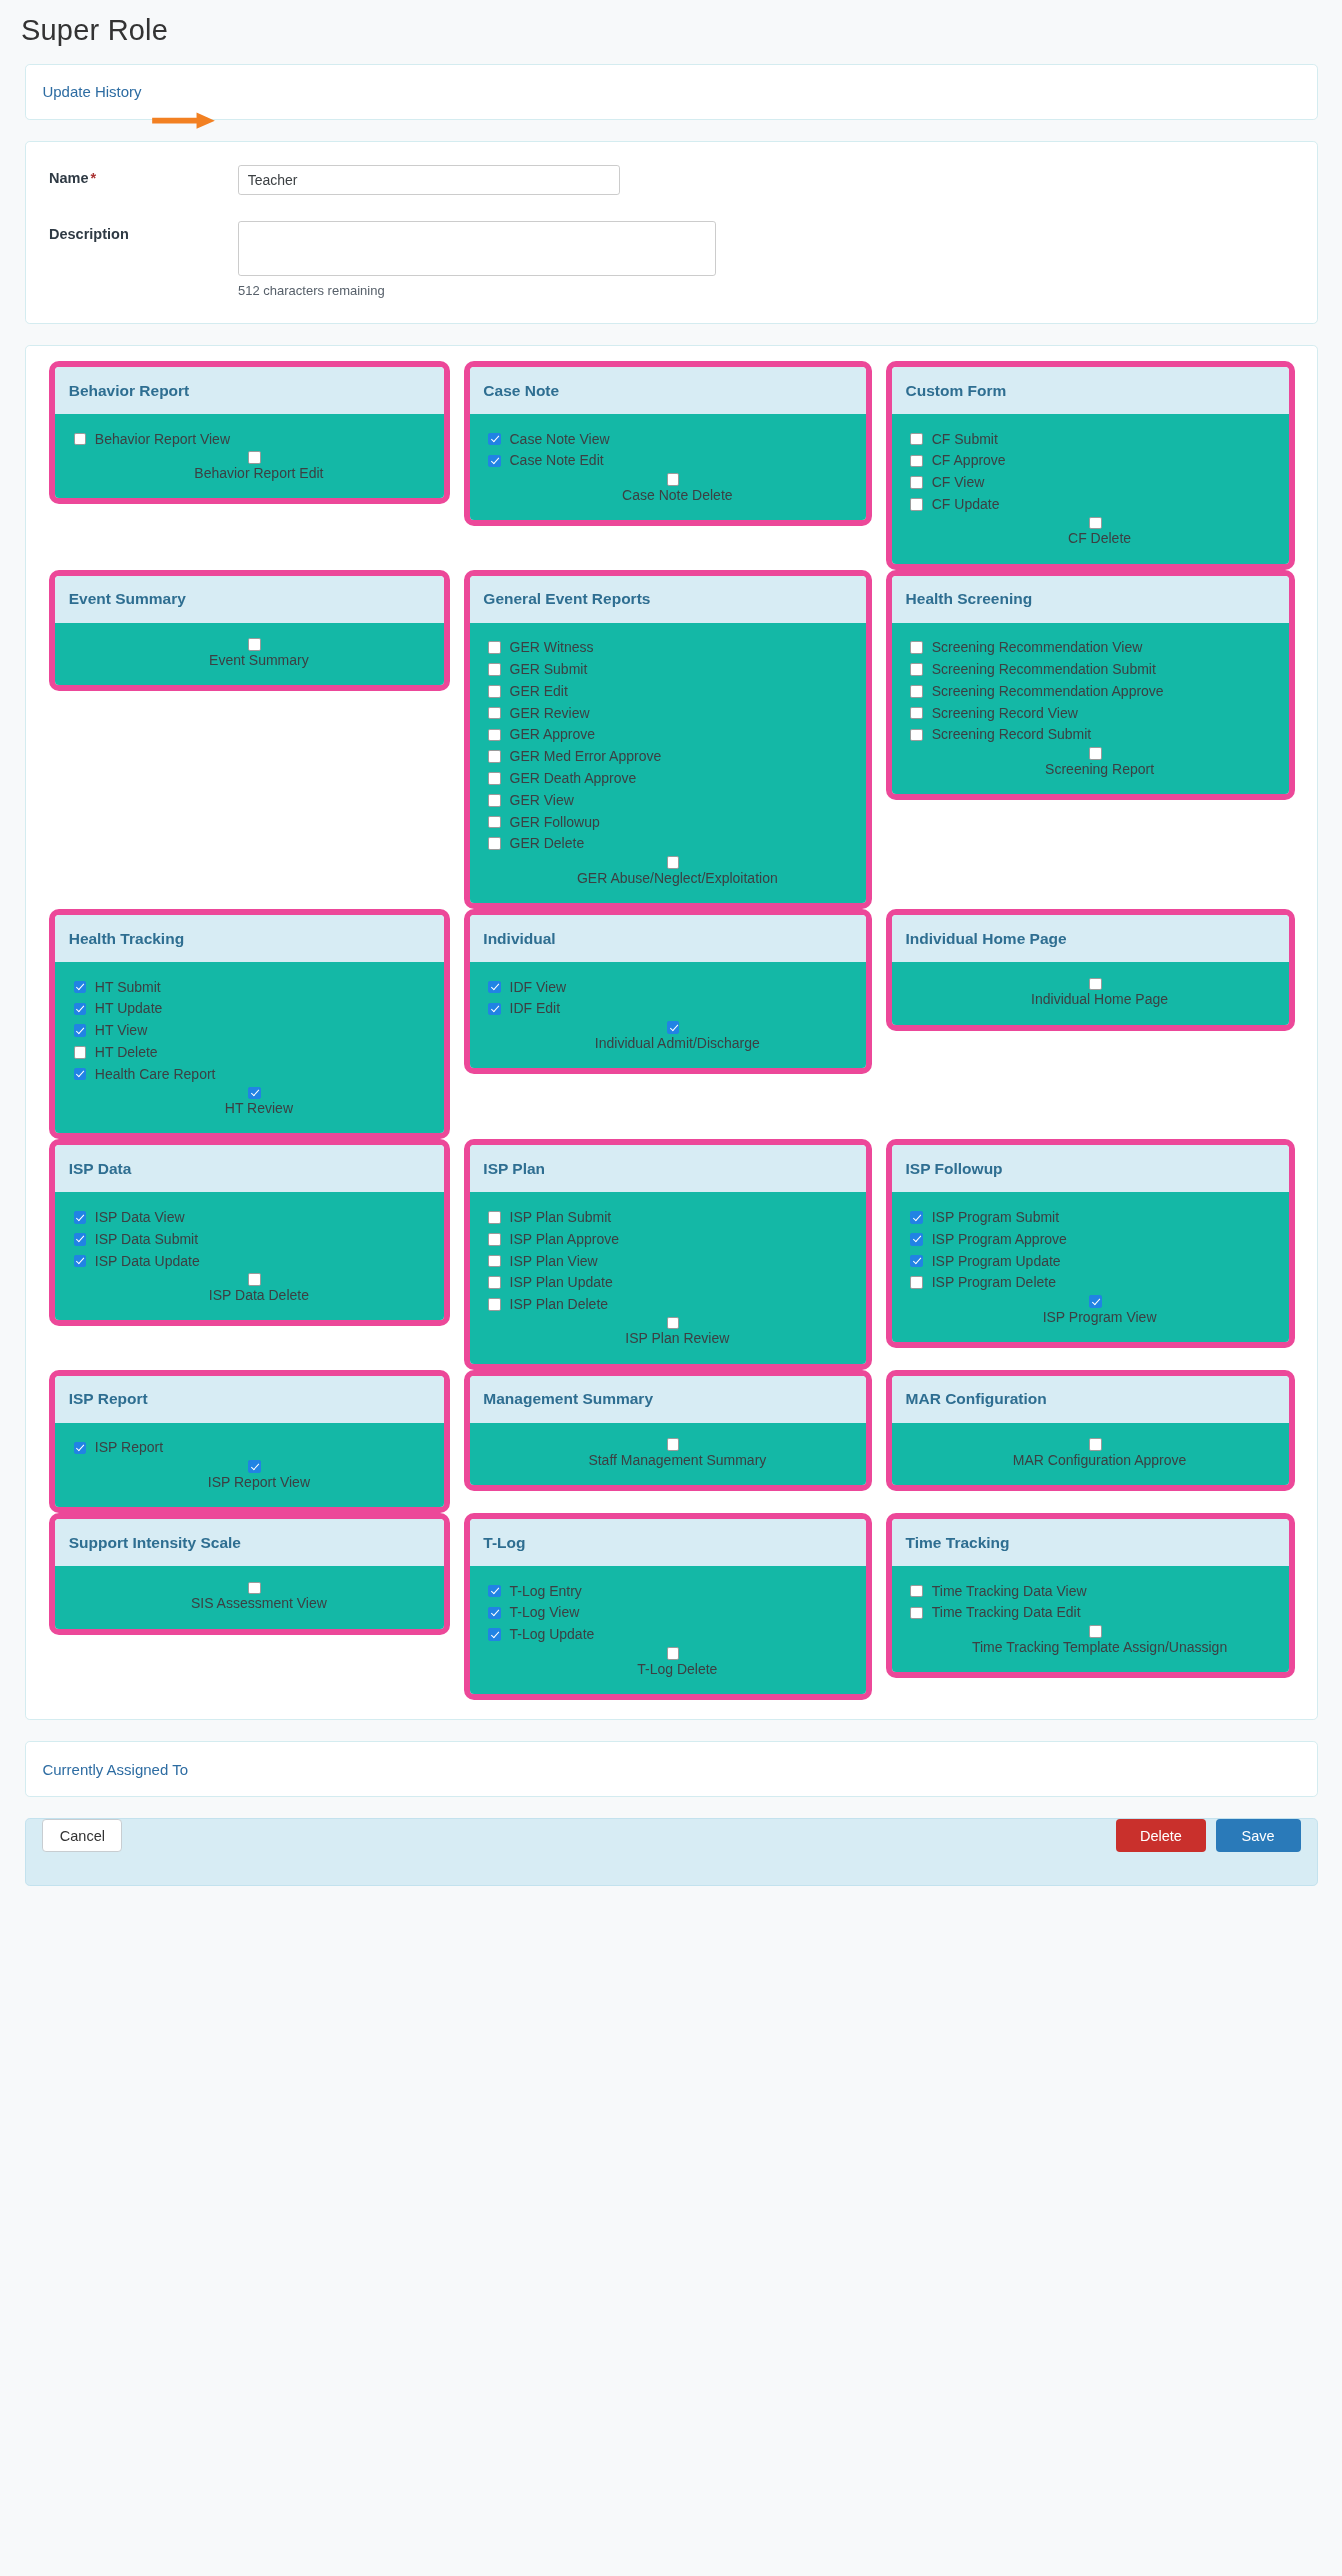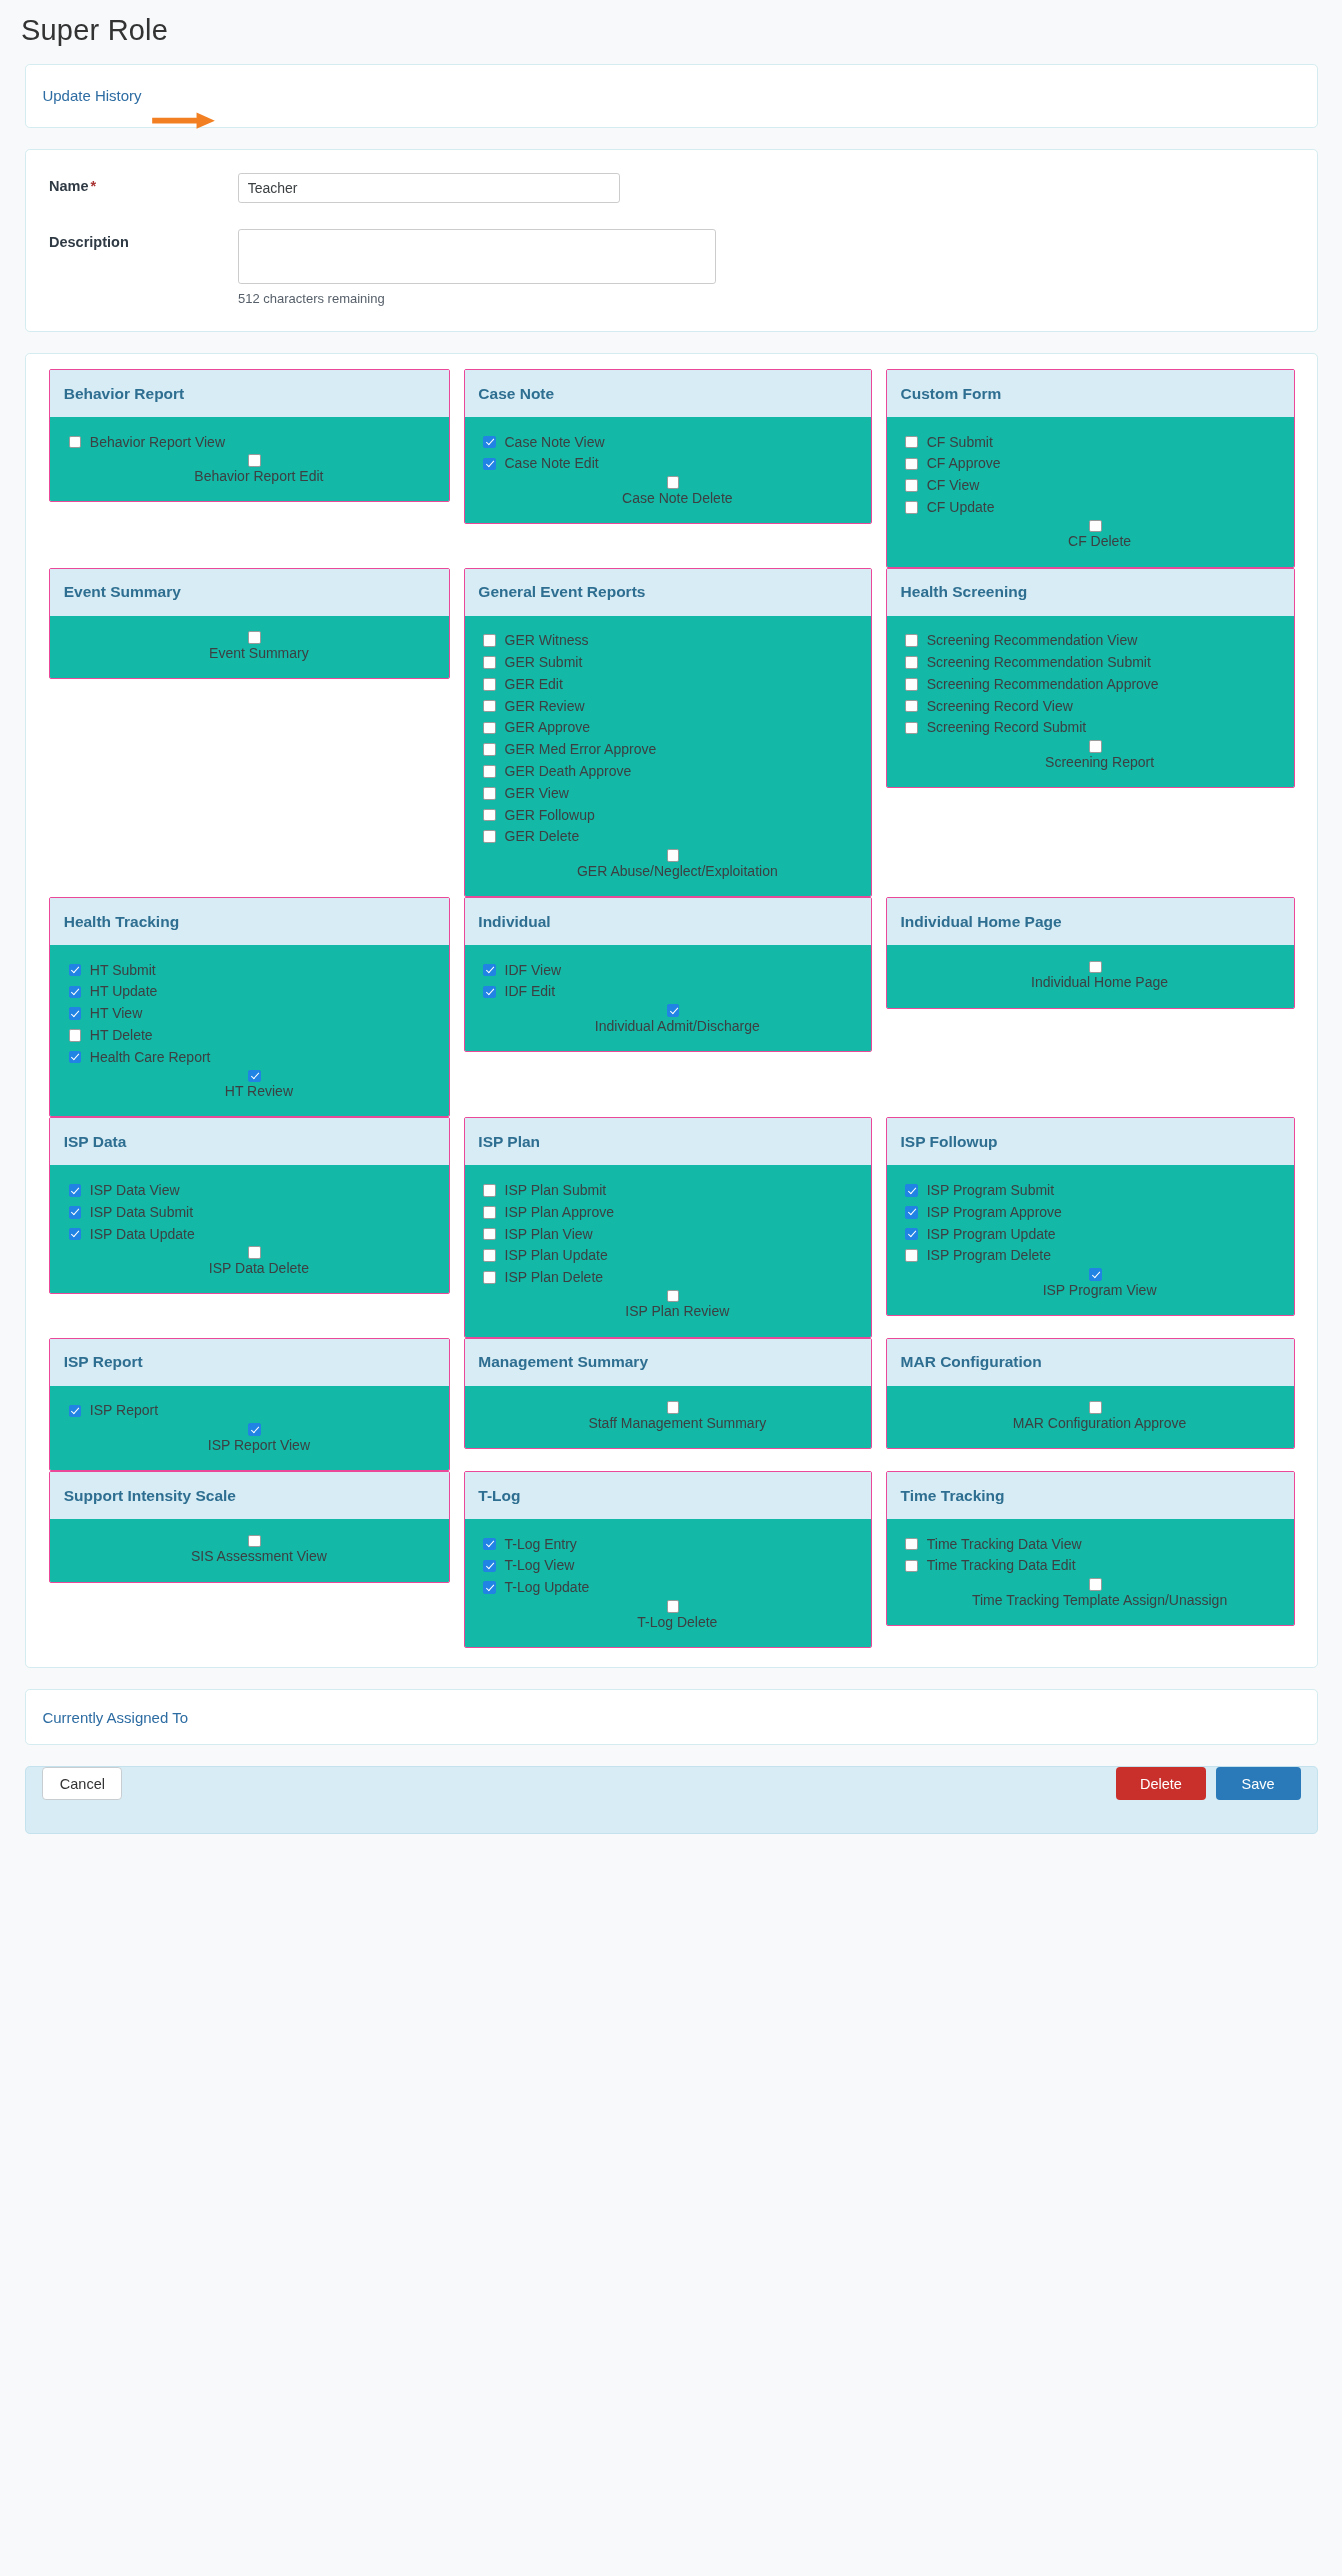--- a/index.html
+++ b/index.html
@@ -26,21 +26,21 @@
 
   .card {
     background: #ffffff;
     border: 1px solid #d4ecf0;
     border-radius: 4.8px;
     margin: 0 25px 21px 25px;
   }
 
   
   .history-card {
-    height: 64px;
+    height: 56px;
     display: flex;
     align-items: center;
     padding-left: 16.4px;
   }
   .link-text {
     color: #2d6ca2;
     font-size: 15px;
   }
 
   
@@ -107,22 +107,22 @@
   .perm-card { padding: 15.5px 0 19.3px 0; }
   .perm-row {
     display: flex;
     align-items: flex-start;
     padding: 0 15.5px;
     gap: 6.8px;
   }
   .perm-col { width: 33.333%; padding: 0 6.8px 0 0; }
   .perm-col:first-child { padding-left: 7.7px; }
   .panel {
-    border: 1px solid #ec4899;
-    border-radius: 2px;
+    border: 6px solid #ec4899;
+    border-radius: 10px;
     background: #fff;
     overflow: hidden;
   }
   .panel-head {
     background: #d7ecf4;
     padding: 14.5px 0 14.5px 13.5px;
     font-size: 15.5px;
     font-weight: bold;
     color: #2e6e91;
   }

